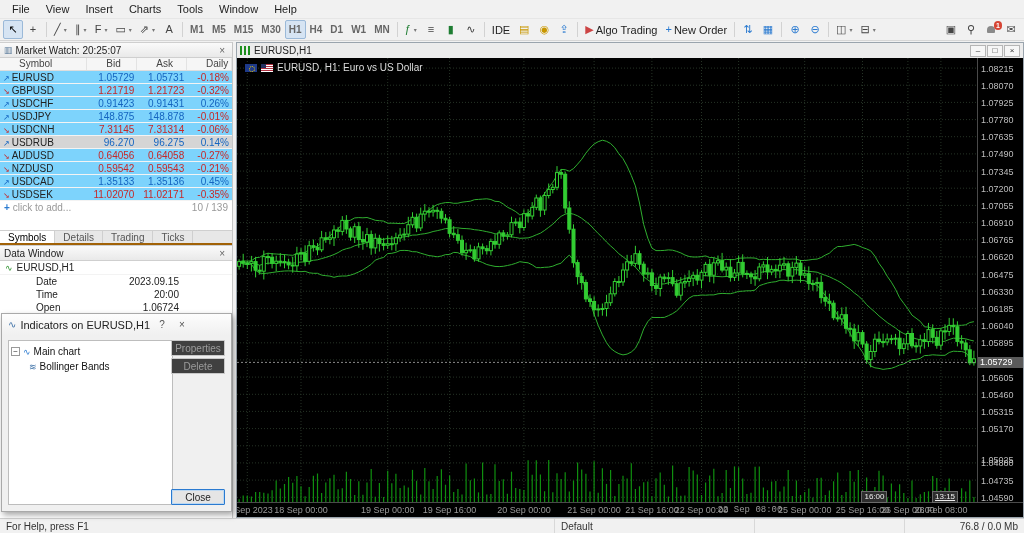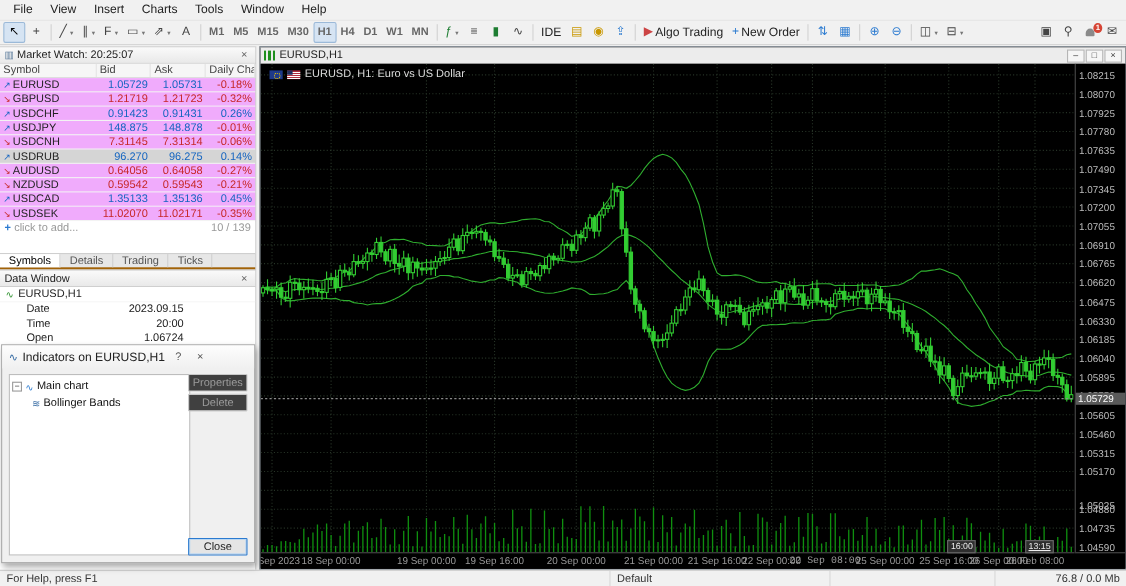--- a/index.html
+++ b/index.html
@@ -21,36 +21,36 @@
   .bellwrap{position:relative;display:inline-block;width:10px;height:10px}
   .bell{position:absolute;left:1px;top:1px;width:8px;height:7px;background:#8a8a8a;border-radius:4px 4px 1px 1px}
   .badge-red{position:absolute;top:-4px;right:-6px;background:#d64434;color:#fff;font-size:7px;line-height:9px;border-radius:6px;padding:0 2px;font-weight:bold}
 
   
   .left-panel{position:absolute;top:42px;left:0;width:233px;bottom:15px;background:#fff;border-right:1px solid #c6c6c6;display:flex;flex-direction:column}
   .phdr{height:16px;flex:none;background:linear-gradient(#fafafa,#e9e9e9);border-top:1px solid #cfcfcf;border-bottom:1px solid #cfcfcf;display:flex;align-items:center;padding:0 4px;font-size:10px;gap:3px;color:#222}
   .phdr .x{margin-left:auto;color:#666;font-size:10px;padding:0 3px}
   .ph-icon{color:#5a7a9a;font-size:9px}
   .mw-head{display:flex;height:13px;flex:none;font-size:10px;color:#444;background:#f6f6f6;border-bottom:1px solid #ddd}
-  .mw-head>div{padding:0 3px;border-right:1px solid #e3e3e3;overflow:hidden;white-space:nowrap}
-  .mw-row{display:flex;height:13px;flex:none;font-size:10px;align-items:center;background:#f0abfc;border-bottom:1px solid #f3f3f3}
+  .mw-head>div{padding:0 19px;border-right:1px solid #e3e3e3;overflow:hidden;white-space:nowrap}
+  .mw-row{display:flex;height:13px;flex:none;font-size:10px;align-items:center;background:#7dd3fc;border-bottom:1px solid #f3f3f3}
   .mw-row.selected{background:#d5d5d5}
   .mw-cell{padding:0 3px;overflow:hidden;white-space:nowrap}
   .num{text-align:right}
   .sym-arrow{font-size:8px;margin-right:2px}
   .mw-add{height:13px;flex:none;font-size:10px;color:#999;display:flex;align-items:center;padding:0 4px;background:#fff;gap:3px}
   .mw-add .plus{color:#2a7ad0;font-weight:bold}
   .mw-add .count{margin-left:auto;color:#999}
   .mw-filler{height:16px;flex:none;background:#fff}
   .mw-tabs{display:flex;height:15px;flex:none;background:#e7e7e7;border-top:1px solid #cfcfcf;border-bottom:2px solid #a16207;font-size:10px}
   .mw-tab{padding:0 8px;display:flex;align-items:center;color:#555;border-right:1px solid #cfcfcf}
   .mw-tab.active{background:#fff;color:#000}
   .dw-inst{height:14px;flex:none;display:flex;align-items:center;gap:4px;font-size:10px;background:#fff;padding:0 5px;border-bottom:1px solid #f3f3f3}
   .dw-icon{color:#2a8f2a;font-size:9px}
-  .dw-row{display:flex;height:13px;flex:none;font-size:10px;align-items:center;background:#fff;padding-left:24px}
+  .dw-row{display:flex;height:13px;flex:none;font-size:10px;align-items:center;background:#fff;padding-left:36px}
   .dw-row .lbl{width:85px}
   .dw-row .val{width:58px;text-align:right}
   .dw-filler{flex:1;background:#fff}
 
   
   .dialog{position:absolute;left:1px;top:313px;width:231px;height:199px;background:#f0f0f0;border:1px solid #a9a9a9;box-shadow:2px 3px 6px rgba(0,0,0,.35);z-index:5}
   .dlg-title{height:21px;display:flex;align-items:center;padding:0 6px;font-size:11px;gap:4px;background:linear-gradient(#fdfdfd,#f0f0f0)}
   .dlg-icon{color:#3a6ea5;font-size:10px}
   .dlg-btn{width:16px;height:14px;display:flex;align-items:center;justify-content:center;color:#555;font-size:10px}
   .dlg-btn:first-of-type{margin-left:auto}

